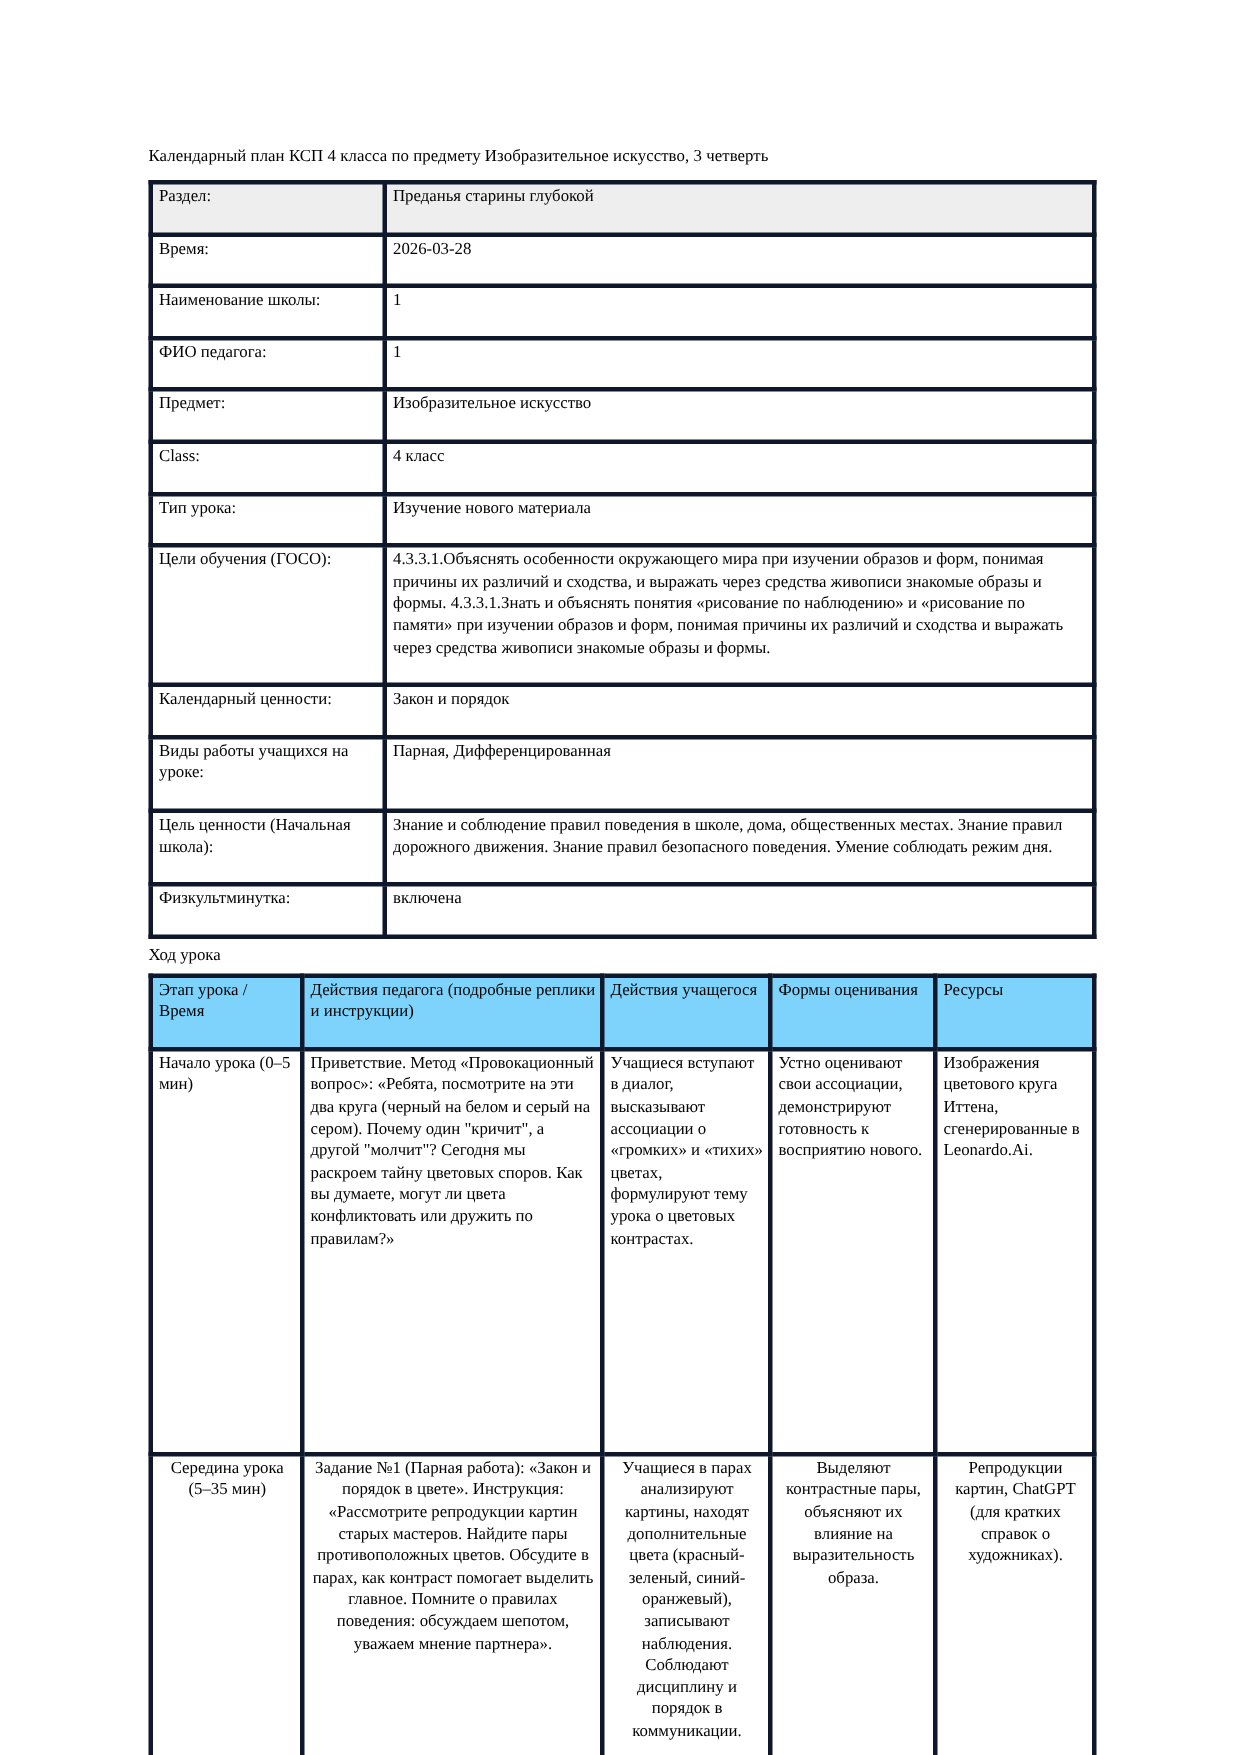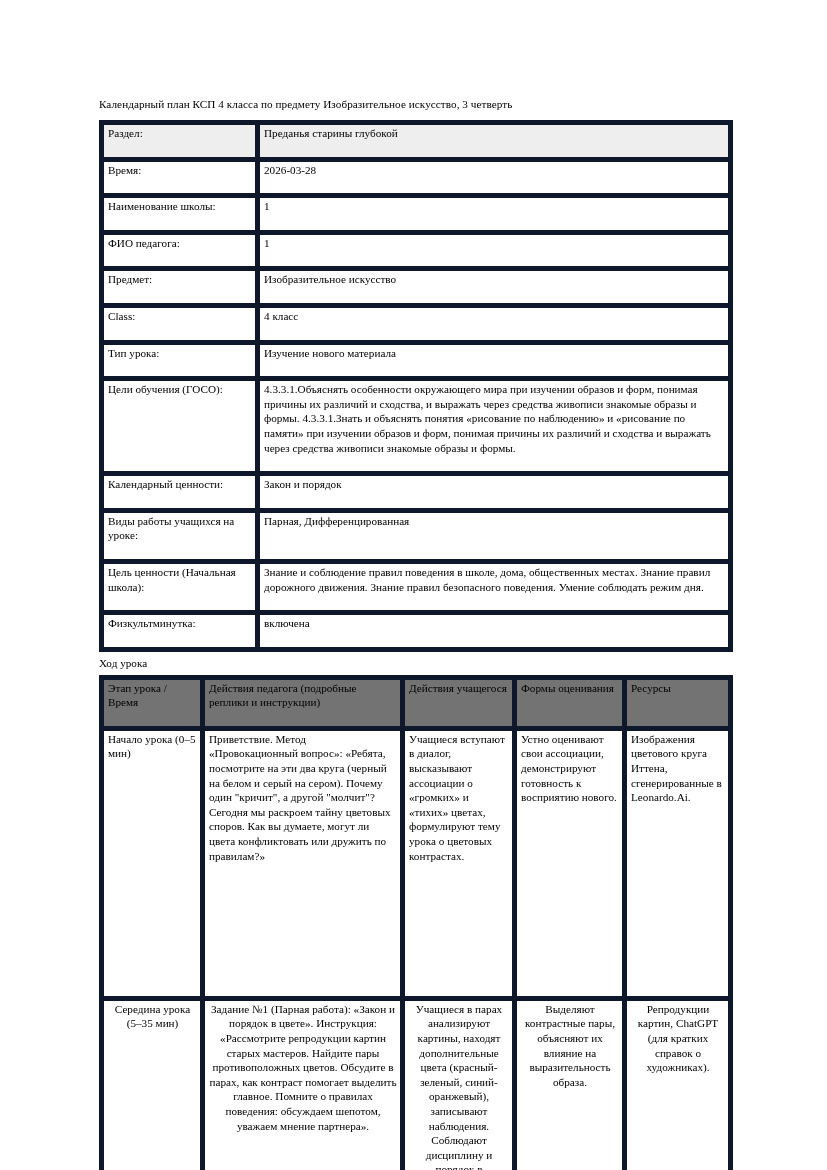--- a/index.html
+++ b/index.html
@@ -39,21 +39,21 @@
   }
   table.doc-table {
     border-collapse: collapse;
     width: 629px;
     table-layout: fixed;
     margin: 0;
     padding: 0;
   }
   table.doc-table td,
   table.doc-table th {
-    border: 5px solid #0f172a;
+    border: 3px solid #0f172a;
     padding: 1px 3px 16px 4px;
     font-size: 11.2px;
     line-height: 14.6px;
     vertical-align: top;
     text-align: left;
     font-weight: normal;
     word-wrap: break-word;
     overflow-wrap: break-word;
     hyphens: none;
   }
@@ -68,21 +68,21 @@
     margin-top: 3px;
     margin-bottom: 4px;
   }
 
   
   table.flow-table col.f1 { width: 101px; }
   table.flow-table col.f2 { width: 200px; }
   table.flow-table col.f3 { width: 112px; }
   table.flow-table col.f4 { width: 110px; }
   table.flow-table col.f5 { width: 106px; }
-  table.flow-table thead td { background: #737373; }
+  table.flow-table thead td { background: #7dd3fc; }
   table.flow-table td.tall { height: 270px; }
   table.flow-table td.tall2 { height: 252px; text-align: center; }
 </style>
 </head>
 <body>
 
 <div class="page">
   <div class="content">
 
     <div class="doc-title">Календарный план КСП 4 класса по предмету Изобразительное искусство, 3 четверть</div>

